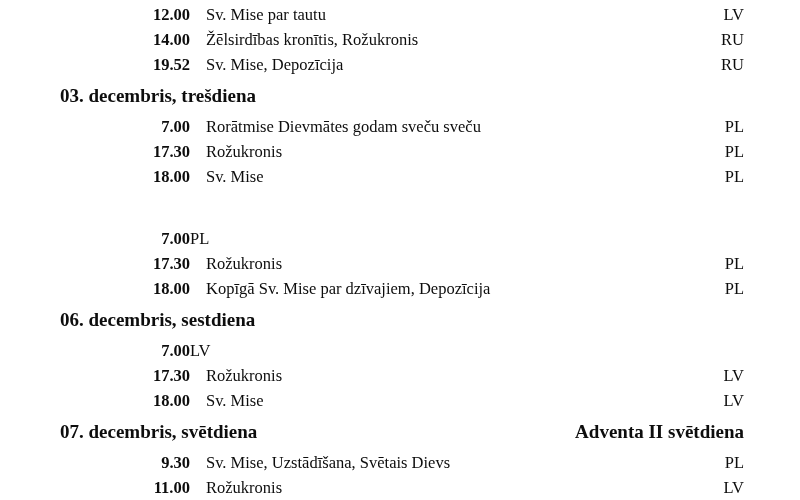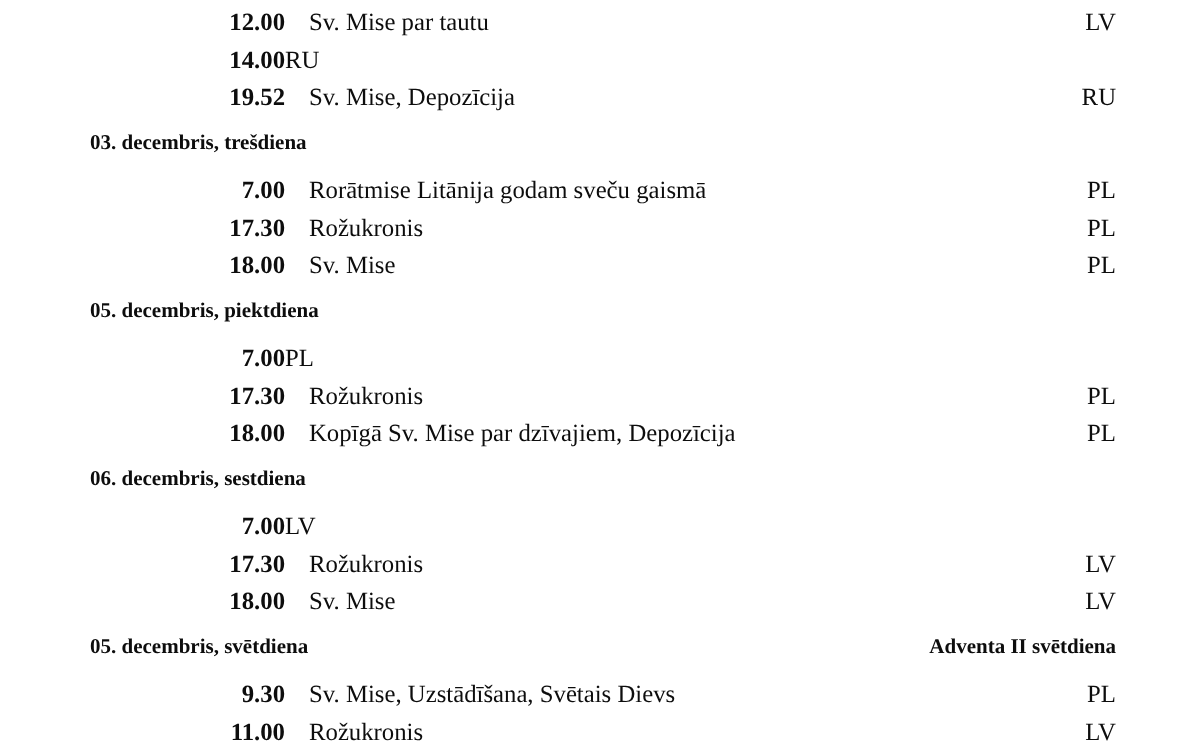--- a/index.html
+++ b/index.html
@@ -43,71 +43,71 @@
     white-space: nowrap;
   }
   .section-header {
     display: flex;
     justify-content: space-between;
     align-items: baseline;
     margin-top: 8px;
     margin-bottom: 8px;
     height: 21px;
     line-height: 21px;
-    font-size: 14px;
+    font-size: 19px;
     font-weight: bold;
     white-space: nowrap;
   }
   .clipped {
     margin-top: -4px;
   }
 </style>
 </head>
 <body>
 
 <div class="page">
   <div class="content">
 
     <div class="row">
       <span class="time">12.00</span>
       <span class="desc">Sv. Mise par tautu</span>
       <span class="lang">LV</span>
     </div>
     <div class="row">
       <span class="time">14.00</span>
+      <span class="desc">Žēlsirdības kronītis, Rožukronis</span>
       <span class="lang">RU</span>
     </div>
     <div class="row">
       <span class="time">19.52</span>
       <span class="desc">Sv. Mise, Depozīcija</span>
       <span class="lang">RU</span>
     </div>
 
     <div class="section-header">
       <span>03. decembris, trešdiena</span>
       <span></span>
     </div>
     <div class="row">
       <span class="time">7.00</span>
-      <span class="desc">Rorātmise Litānija godam sveču gaismā</span>
+      <span class="desc">Rorātmise Dievmātes godam sveču sveču</span>
       <span class="lang">PL</span>
     </div>
     <div class="row">
       <span class="time">17.30</span>
       <span class="desc">Rožukronis</span>
       <span class="lang">PL</span>
     </div>
     <div class="row">
       <span class="time">18.00</span>
       <span class="desc">Sv. Mise</span>
       <span class="lang">PL</span>
     </div>
 
     <div class="section-header">
-      <span>05. decembris, piektdiena</span>
     </div>
     <div class="row">
       <span class="time">7.00</span>
       <span class="lang">PL</span>
     </div>
     <div class="row">
       <span class="time">17.30</span>
       <span class="desc">Rožukronis</span>
       <span class="lang">PL</span>
     </div>
@@ -129,21 +129,21 @@
       <span class="desc">Rožukronis</span>
       <span class="lang">LV</span>
     </div>
     <div class="row">
       <span class="time">18.00</span>
       <span class="desc">Sv. Mise</span>
       <span class="lang">LV</span>
     </div>
 
     <div class="section-header">
-      <span>05. decembris, svētdiena</span>
+      <span>07. decembris, svētdiena</span>
       <span>Adventa II svētdiena</span>
     </div>
     <div class="row">
       <span class="time">9.30</span>
       <span class="desc">Sv. Mise, Uzstādīšana, Svētais Dievs</span>
       <span class="lang">PL</span>
     </div>
     <div class="row">
       <span class="time">11.00</span>
       <span class="desc">Rožukronis</span>

